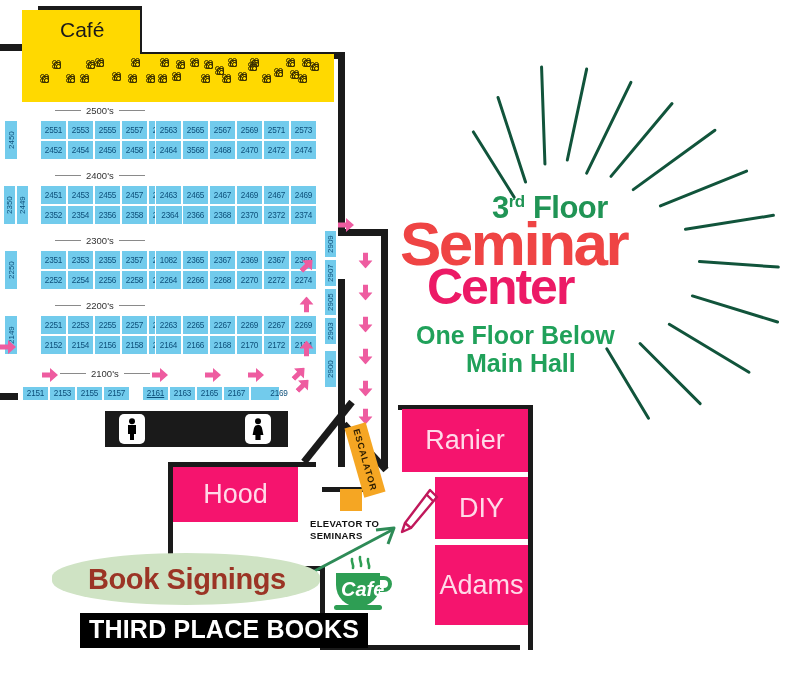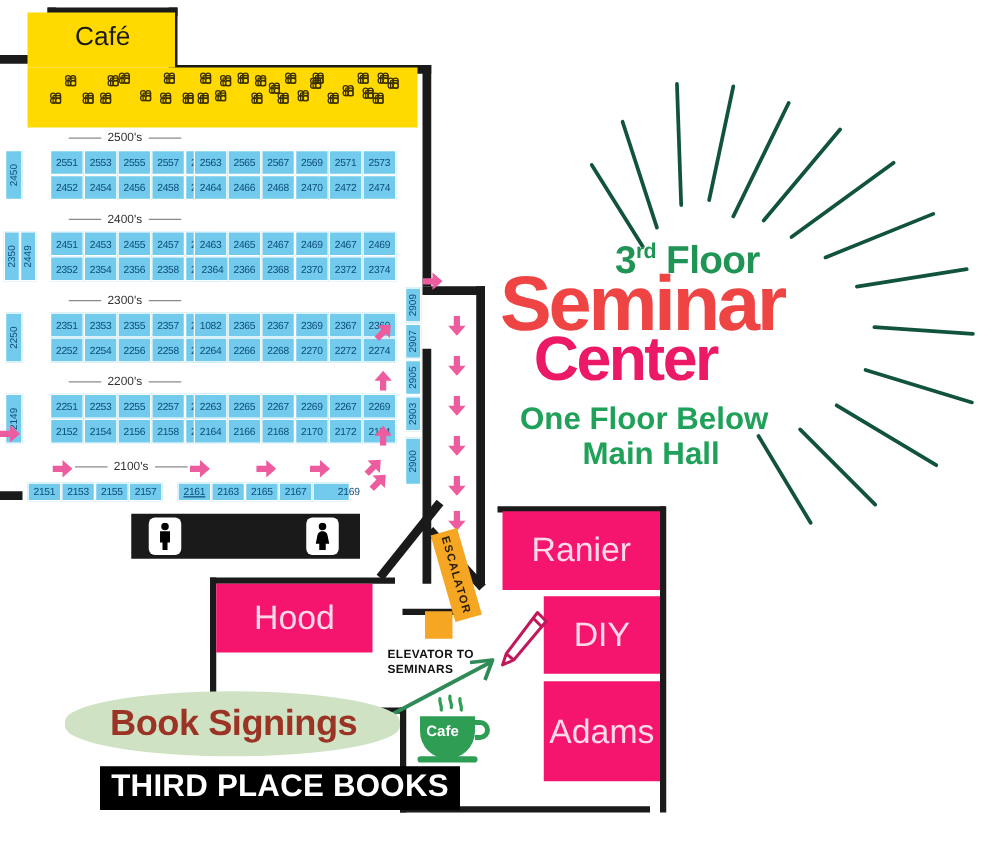--- a/index.html
+++ b/index.html
@@ -59,21 +59,21 @@
   .elevtxt{position:absolute;font-size:9.5px;font-weight:bold;color:#111;line-height:1.25;letter-spacing:.3px;}
 
   
   .brush{position:absolute;background:#CFE3C4;border-radius:50%/46%;}
   .booksign{position:absolute;font-weight:bold;color:#9B3425;font-size:29px;letter-spacing:-.4px;white-space:nowrap;}
   .tpb{position:absolute;background:#000;color:#fff;font-weight:bold;font-size:25px;letter-spacing:.2px;
        padding:2px 9px 4px 9px;white-space:nowrap;}
 
   
   .cup{position:absolute;}
-  .cuptxt{position:absolute;color:#fff;font-weight:bold;font-size:12px;}
+  .cuptxt{position:absolute;color:#fff;font-weight:bold;font-size:20px;font-style:italic;}
 </style>
 </head>
 <body>
 
 <div id="map">
 
   <div class="wall" style="left:0;top:44px;width:44px;height:7px;"></div>
   <div class="wall" style="left:38px;top:6px;width:7px;height:45px;"></div>
   <div class="wall" style="left:38px;top:6px;width:104px;height:7px;"></div>
   <div class="wall" style="left:135px;top:6px;width:7px;height:52px;"></div>
@@ -303,21 +303,21 @@
       <div class="booth" style="left: 94px; top: 140px; width: 27px; height: 20px;">2456</div>
       <div class="booth" style="left: 121px; top: 140px; width: 27px; height: 20px;">2458</div>
       <div class="booth" style="left: 148px; top: 140px; width: 27px; height: 20px;">2460</div>
       <div class="booth" style="left: 155px; top: 120px; width: 27px; height: 20px;">2563</div>
       <div class="booth" style="left: 182px; top: 120px; width: 27px; height: 20px;">2565</div>
       <div class="booth" style="left: 209px; top: 120px; width: 27px; height: 20px;">2567</div>
       <div class="booth" style="left: 236px; top: 120px; width: 27px; height: 20px;">2569</div>
       <div class="booth" style="left: 263px; top: 120px; width: 27px; height: 20px;">2571</div>
       <div class="booth" style="left: 290px; top: 120px; width: 27px; height: 20px;">2573</div>
       <div class="booth" style="left: 155px; top: 140px; width: 27px; height: 20px;">2464</div>
-      <div class="booth" style="left: 182px; top: 140px; width: 27px; height: 20px;">2466</div>
+      <div class="booth" style="left: 182px; top: 140px; width: 27px; height: 20px;">3568</div>
       <div class="booth" style="left: 209px; top: 140px; width: 27px; height: 20px;">2468</div>
       <div class="booth" style="left: 236px; top: 140px; width: 27px; height: 20px;">2470</div>
       <div class="booth" style="left: 263px; top: 140px; width: 27px; height: 20px;">2472</div>
       <div class="booth" style="left: 290px; top: 140px; width: 27px; height: 20px;">2474</div>
       <div class="booth" style="left: 40px; top: 185px; width: 27px; height: 20px;">2451</div>
       <div class="booth" style="left: 67px; top: 185px; width: 27px; height: 20px;">2453</div>
       <div class="booth" style="left: 94px; top: 185px; width: 27px; height: 20px;">2455</div>
       <div class="booth" style="left: 121px; top: 185px; width: 27px; height: 20px;">2457</div>
       <div class="booth" style="left: 148px; top: 185px; width: 27px; height: 20px;">2459</div>
       <div class="booth" style="left: 40px; top: 205px; width: 27px; height: 20px;">2352</div>

